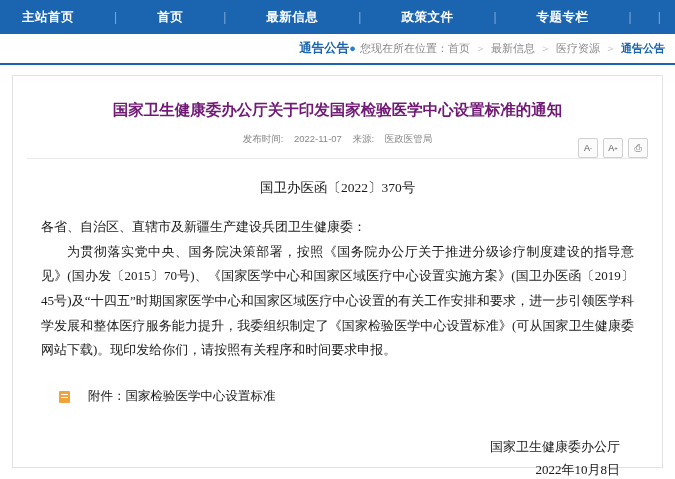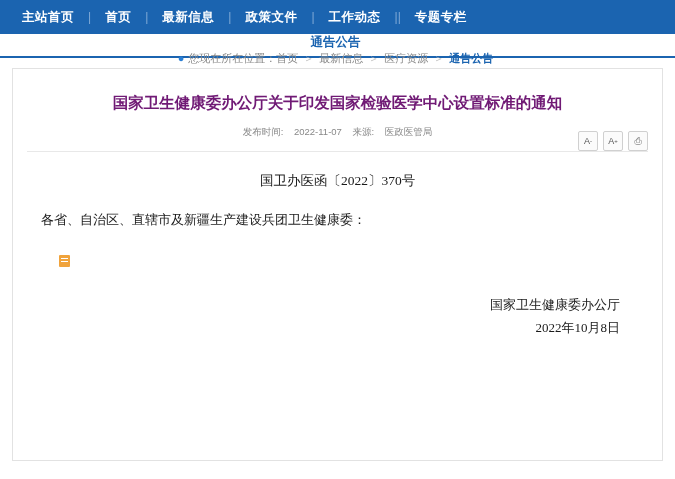--- a/index.html
+++ b/index.html
@@ -22,47 +22,47 @@
   }
 
   
   .topnav {
     height: 34px;
     background: #1b64b0;
     display: flex;
     align-items: center;
     padding-left: 8px;
     box-sizing: border-box;
+    gap: 26px;
   }
   .topnav .nav-item {
     color: #ffffff;
     font-size: 12.5px;
     font-weight: bold;
     padding: 0 14px;
     white-space: nowrap;
     letter-spacing: 0.5px;
     cursor: pointer;
   }
   .topnav .nav-sep {
     color: #7fa9d6;
     font-size: 12px;
     font-weight: normal;
   }
 
   
   .crumbbar {
-    height: 24px;
+    height: 31px;
     background: #ffffff;
     border-bottom: 2px solid #1b64b0;
     display: flex;
     align-items: center;
-    justify-content: flex-start;
+    justify-content: flex-end;
     padding: 0 10px 0 6px;
     box-sizing: border-box;
-    flex-direction: column;
   }
   .crumb-title {
     font-size: 12.5px;
     font-weight: bold;
     color: #1b64b0;
   }
   .crumb-right {
     display: flex;
     align-items: center;
     font-size: 11px;
@@ -199,21 +199,21 @@
 
   <div class="topnav">
     <div class="nav-item">主站首页</div>
     <div class="nav-sep">|</div>
     <div class="nav-item">首页</div>
     <div class="nav-sep">|</div>
     <div class="nav-item">最新信息</div>
     <div class="nav-sep">|</div>
     <div class="nav-item">政策文件</div>
     <div class="nav-sep">|</div>
-    <div class="nav-item">工作动态</div>
+    <div class="nav-item">专题专栏</div>
     <div class="nav-sep">|</div>
     <div class="nav-sep">|</div>
     <div class="nav-item">专题专栏</div>
   </div>
 
   <div class="crumbbar">
     <div class="crumb-title">通告公告</div>
     <div class="crumb-right">
       <span class="loc-pin">●</span>
       <span>您现在所在位置：</span>
@@ -250,23 +250,25 @@
       <div class="tool-btn">
         <span>⎙</span>
       </div>
     </div>
 
     <div class="divider"></div>
 
     <div class="doc-body">
       <div class="doc-no">国卫办医函〔2022〕370号</div>
       <div class="salutation">各省、自治区、直辖市及新疆生产建设兵团卫生健康委：</div>
+      <div class="para">为贯彻落实党中央、国务院决策部署，按照《国务院办公厅关于推进分级诊疗制度建设的指导意见》(国办发〔2015〕70号)、《国家医学中心和国家区域医疗中心设置实施方案》(国卫办医函〔2019〕45号)及“十四五”时期国家医学中心和国家区域医疗中心设置的有关工作安排和要求，进一步引领医学科学发展和整体医疗服务能力提升，我委组织制定了《国家检验医学中心设置标准》(可从国家卫生健康委网站下载)。现印发给你们，请按照有关程序和时间要求申报。</div>
 
       <div class="attach">
         <span class="attach-icon"></span>
+        <span>附件：国家检验医学中心设置标准</span>
       </div>
 
       <div class="signoff">
         <div>国家卫生健康委办公厅</div>
         <div>2022年10月8日</div>
       </div>
     </div>
 
   </div>
 </div>

